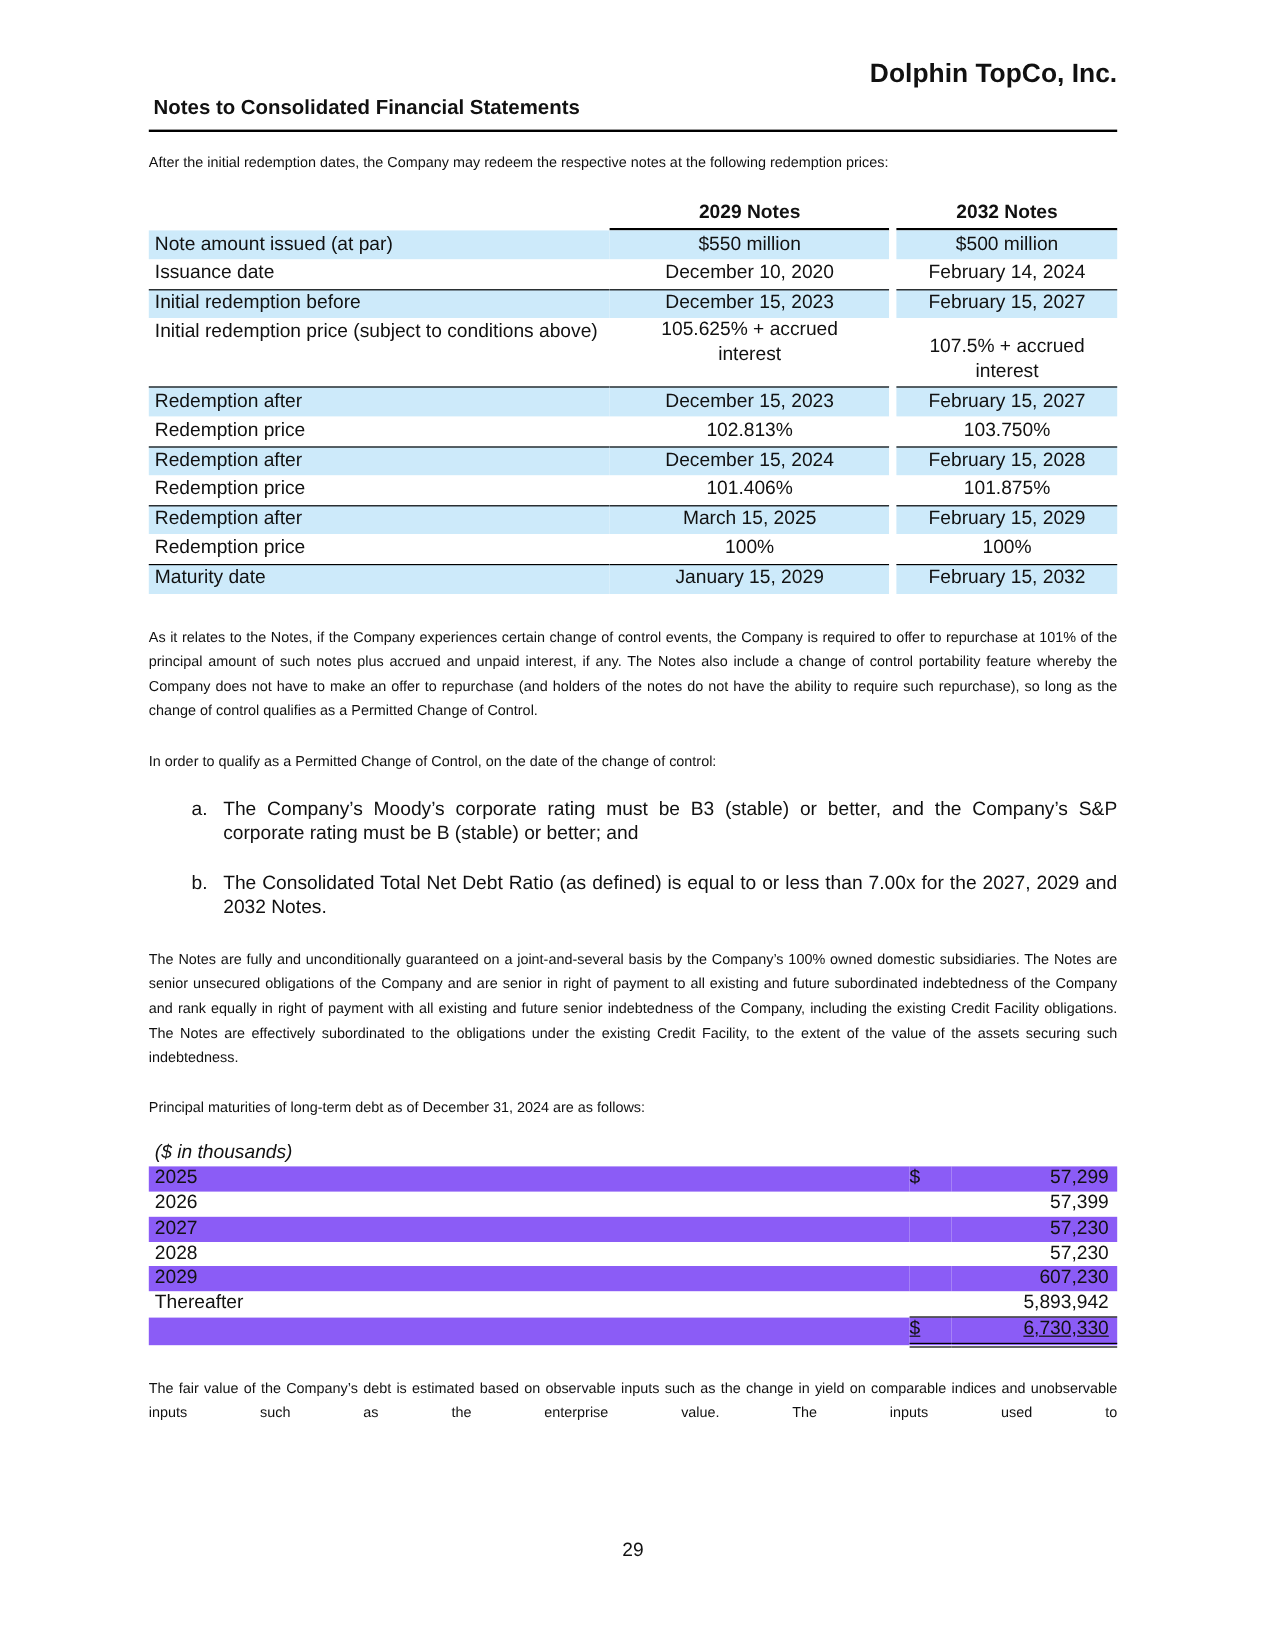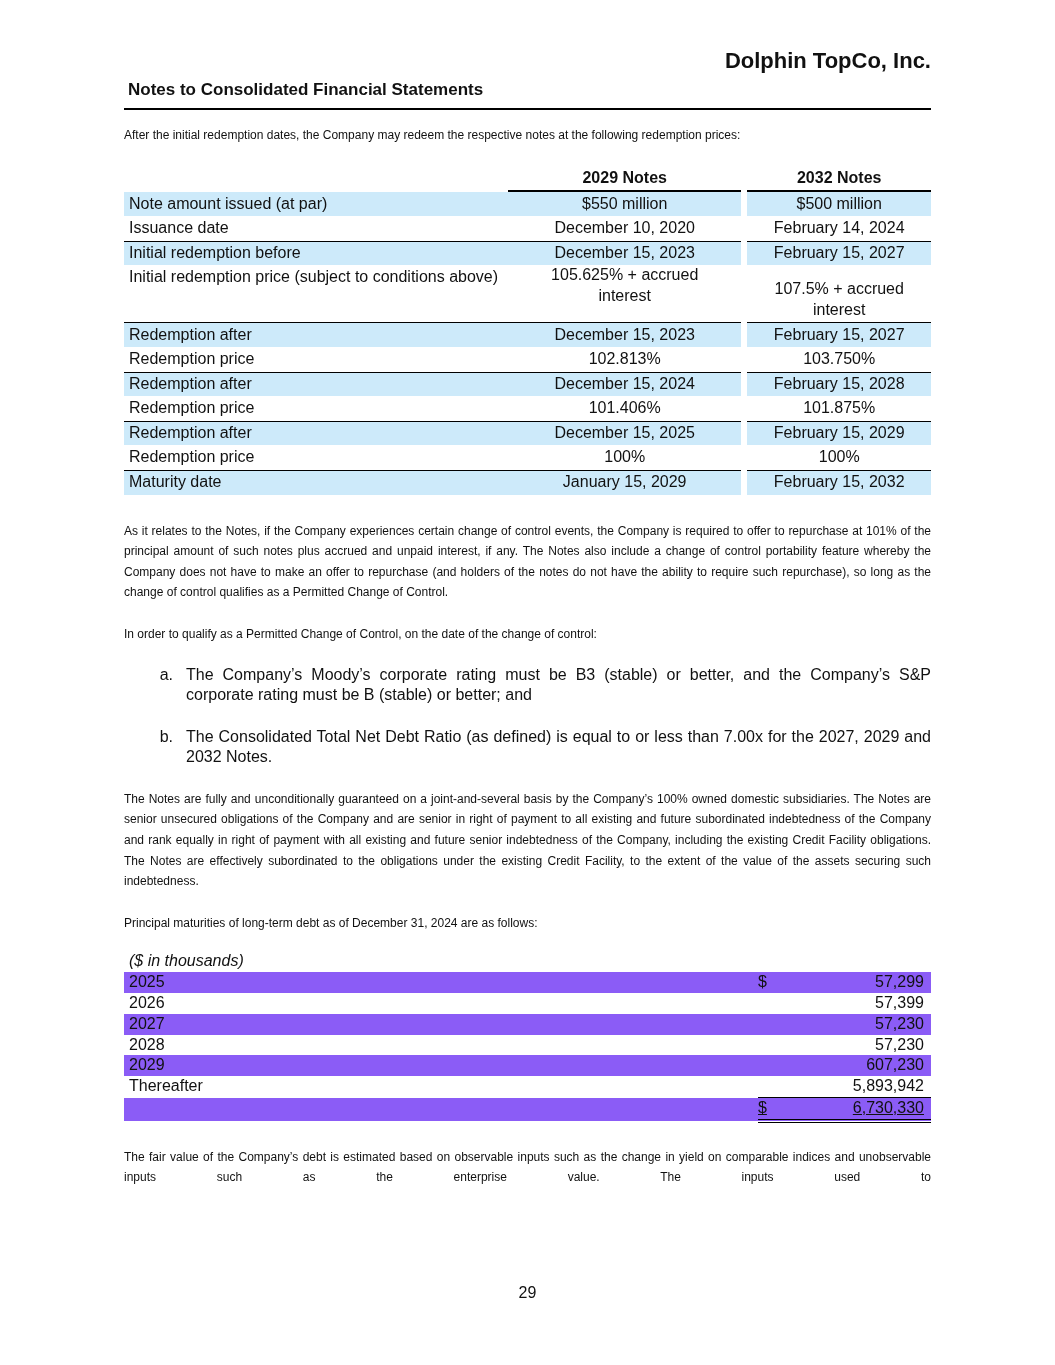--- a/index.html
+++ b/index.html
@@ -104,21 +104,21 @@
       <td class="c3">February 15, 2028</td>
     </tr>
     <tr>
       <td class="c1">Redemption price</td>
       <td class="c2">101.406%</td>
       <td class="gap"></td>
       <td class="c3">101.875%</td>
     </tr>
     <tr class="shade topline">
       <td class="c1">Redemption after</td>
-      <td class="c2">December 15, 2025</td>
+      <td class="c2">March 15, 2025</td>
       <td class="gap"></td>
       <td class="c3">February 15, 2029</td>
     </tr>
     <tr>
       <td class="c1">Redemption price</td>
       <td class="c2">100%</td>
       <td class="gap"></td>
       <td class="c3">100%</td>
     </tr>
     <tr class="shade topline">

